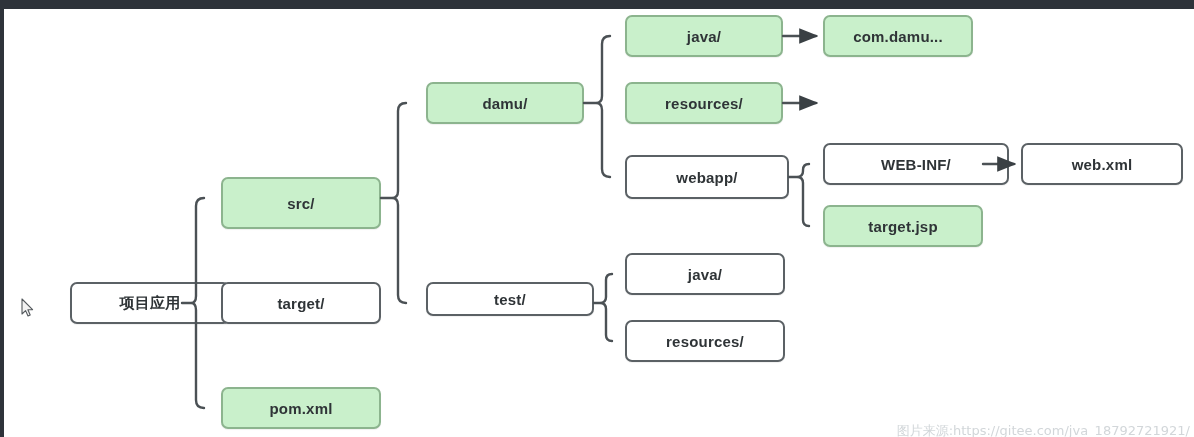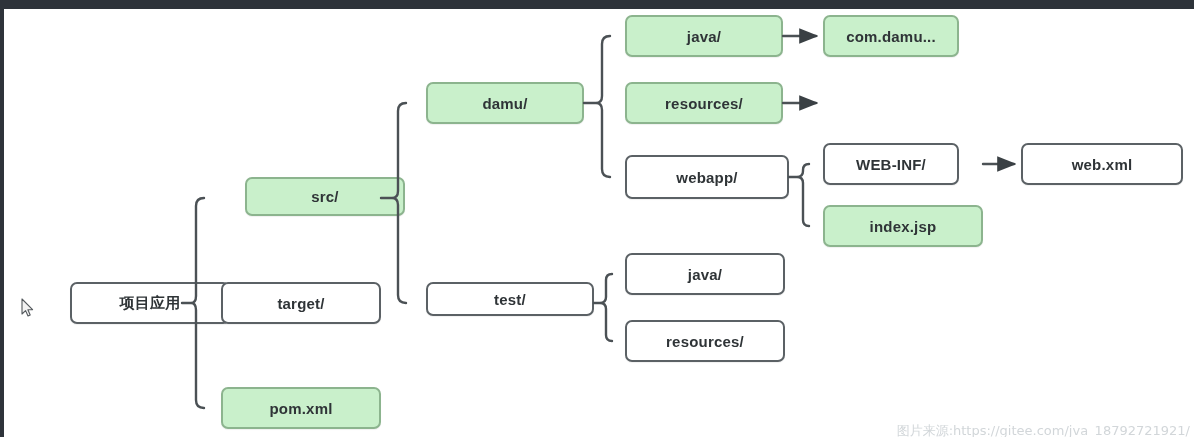--- a/index.html
+++ b/index.html
@@ -88,33 +88,33 @@
 <body>
 
 <div id="screen">
 
   <div class="topbar"></div>
   <div class="leftedge"></div>
 
   <div class="canvas">
 
     <div class="node cjk" style="left:22px;  top:282px; width:160px; height:42px;margin-left:48px;">项目应用</div>
-    <div class="node green" style="left:221px; top:177px; width:160px; height:39px;margin-left:24px;">src/</div>
+    <div class="node green" style="left:221px; top:177px; width:160px; height:52px;">src/</div>
     <div class="node" style="left:221px; top:282px; width:160px; height:42px;">target/</div>
     <div class="node green" style="left:221px; top:387px; width:160px; height:42px;text-align:right;">pom.xml</div>
     <div class="node green" style="left:426px; top:82px;  width:158px; height:42px;">damu/</div>
     <div class="node" style="left:426px; top:282px; width:168px; height:34px;">test/</div>
     <div class="node green" style="left:625px; top:15px;  width:158px; height:42px;">java/</div>
     <div class="node green" style="left:625px; top:82px;  width:158px; height:42px;">resources/</div>
     <div class="node" style="left:625px; top:155px; width:164px; height:44px;">webapp/</div>
     <div class="node" style="left:625px; top:253px; width:160px; height:42px;">java/</div>
     <div class="node" style="left:625px; top:320px; width:160px; height:42px;">resources/</div>
-    <div class="node green" style="left:823px; top:15px;  width:136px; height:42px;">com.damu...</div>
-    <div class="node" style="left:823px; top:143px; width:136px; height:42px;">WEB-INF/</div>
-    <div class="node green" style="left:823px; top:205px; width:160px; height:42px;">index.jsp</div>
+    <div class="node green" style="left:823px; top:15px;  width:150px; height:42px;">com.damu...</div>
+    <div class="node" style="left:823px; top:143px; width:186px; height:42px;">WEB-INF/</div>
+    <div class="node green" style="left:823px; top:205px; width:160px; height:42px;">target.jsp</div>
     <div class="node" style="left:1021px;top:143px; width:162px; height:42px;">web.xml</div>
 
     <svg class="overlay" viewBox="0 0 1194 437">
       <defs>
         <marker id="arrowhead" markerWidth="8" markerHeight="8" refX="7" refY="3.2" orient="auto">
           <path d="M0,0 L8,3.2 L0,6.4 z" fill="#3a4044"></path>
         </marker>
       </defs>
       <g fill="none" stroke="#4b5155" stroke-width="2.4" stroke-linecap="round" stroke-linejoin="round">
 

